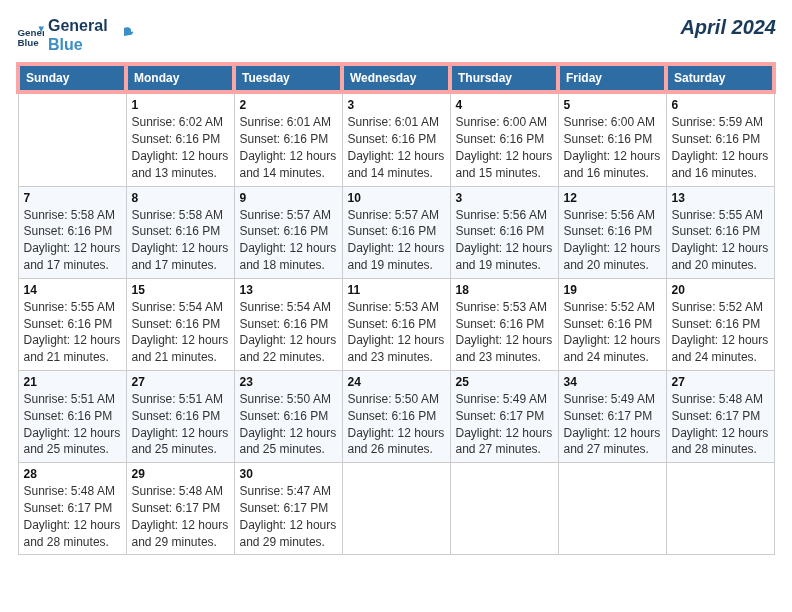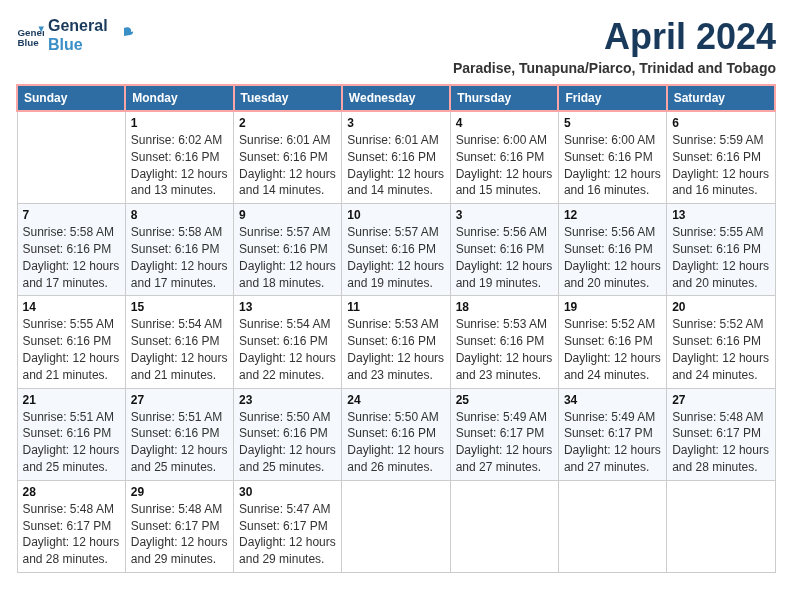--- a/index.html
+++ b/index.html
@@ -22,44 +22,45 @@
       gap: 4px;
     }
     .logo-icon {
       width: 28px;
       height: 28px;
     }
     .title-section {
       text-align: right;
     }
     .month-title {
-      font-size: 36px;
+      font-size: 20px;
       font-weight: bold;
       color: #1a3a5c;
+      font-style: italic;
     }
     .subtitle {
       font-size: 14px;
       color: #333;
       font-weight: 600;
       margin-top: 2px;
     }
     .calendar-table {
       width: 100%;
       border-collapse: collapse;
       margin-top: 8px;
       font-size: 11px;
     }
     .calendar-table th {
       background-color: #2e6da4;
       color: #fff;
       text-align: left;
       padding: 5px 6px;
       font-size: 12px;
       font-weight: 600;
-      border: 2px solid #fca5a5;
+      border: 4px solid #fca5a5;
     }
     .calendar-table td {
       border: 1px solid #ccc;
       vertical-align: top;
       padding: 4px 5px;
       width: calc(100% / 7);
       min-height: 80px;
       height: 80px;
     }
     .day-number {
@@ -100,21 +101,20 @@
     <div style="display:flex;flex-direction:column;line-height:1.2;">
       <span style="font-size:16px;font-weight:bold;color:#1a3a5c;">General</span>
       <span style="font-size:16px;font-weight:bold;color:#3a8fc7;">Blue</span>
     </div>
     <svg width="22" height="22" viewBox="0 0 22 22">
       <path d="M12 4 C16 2, 20 4, 19 8 C22 6, 22 10, 18 11 L12 12 Z" fill="#3a8fc7"></path>
     </svg>
   </div>
   <div class="title-section">
     <div class="month-title">April 2024</div>
-    <div class="subtitle">Paradise, Tunapuna/Piarco, Trinidad and Tobago</div>
   </div>
 </div>
 
 <table class="calendar-table">
   <thead>
     <tr>
     <th>Sunday</th>
         <th>Monday</th>
         <th>Tuesday</th>
         <th>Wednesday</th>

